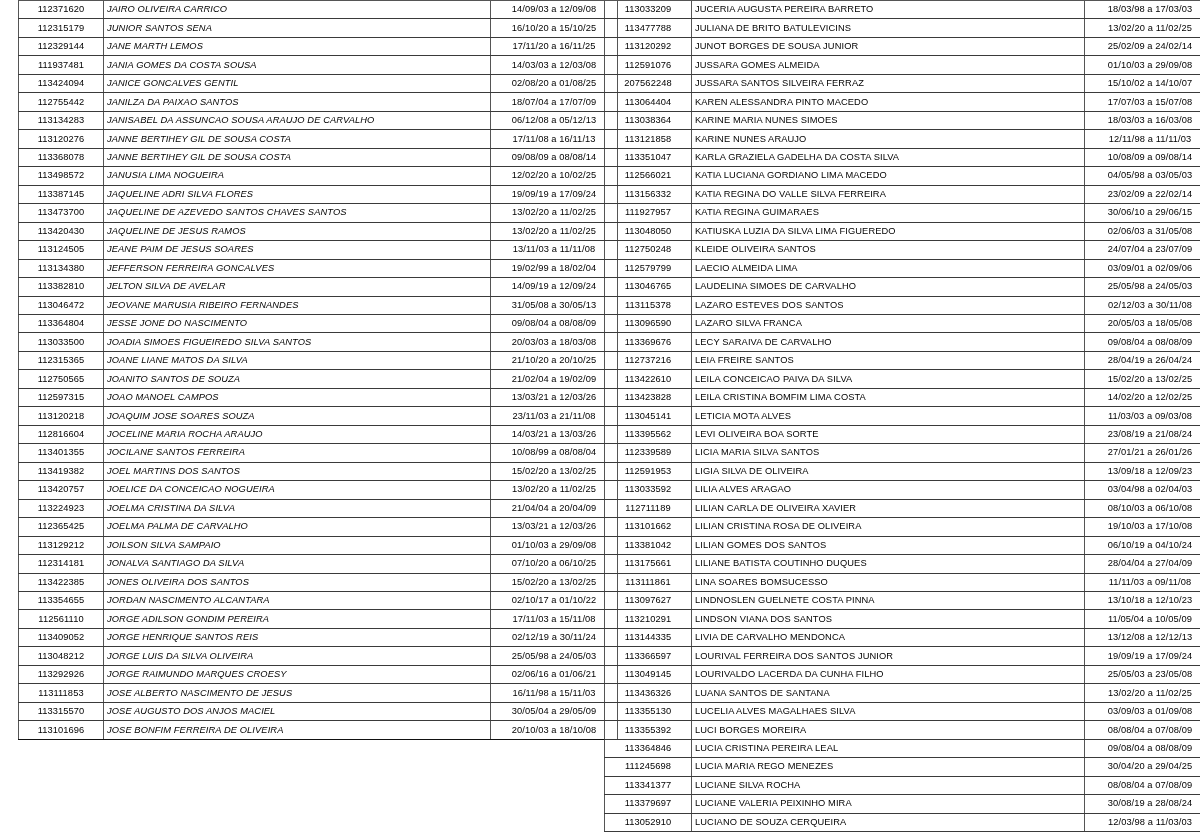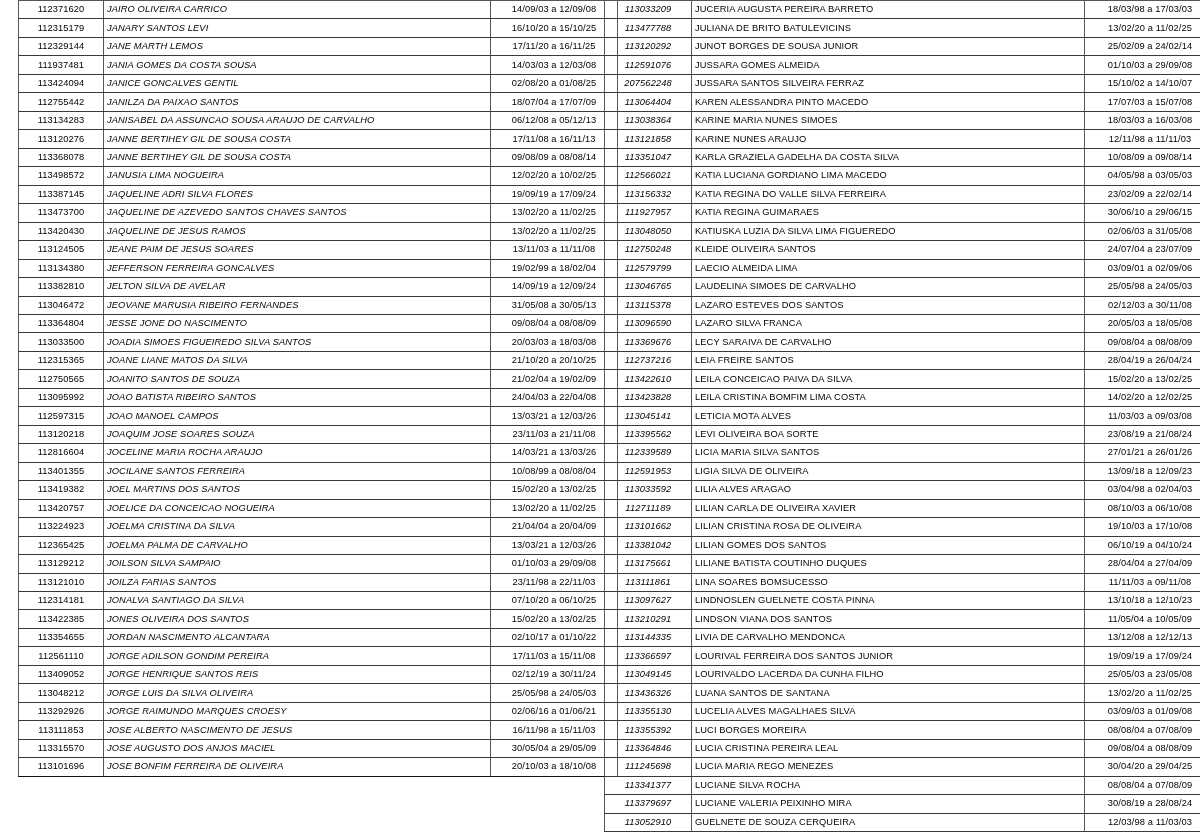--- a/index.html
+++ b/index.html
@@ -69,21 +69,21 @@
     text-align: left;
     padding-left: 8px;
   }
   td.cell-period {
     width: 120px;
     text-align: center;
     font-size: 9.2px;
     padding-right: 6px;
   }
   .col-left td.cell-name { width: 380px; font-style: italic; }
-  .col-right td.cell-id { width: 80px; font-style: italic; }
+  .col-right td.cell-id { width: 80px; }
   .col-right td.cell-name { width: 386px; }
   .col-right td.cell-period { width: 124px; }
 
   
   table.listing tr:last-child td {
     border-bottom: 1.4px solid #111111;
   }
 </style>
 </head>
 <body>
@@ -93,21 +93,21 @@
   <div class="column left">
     <table class="listing col-left">
       <tbody>
           <tr>
             <td class="cell-id">112371620</td>
             <td class="cell-name">JAIRO OLIVEIRA CARRICO</td>
             <td class="cell-period">14/09/03 a  12/09/08</td>
           </tr>
           <tr>
             <td class="cell-id">112315179</td>
-            <td class="cell-name">JANARY SANTOS LEVI</td>
+            <td class="cell-name">JUNIOR SANTOS SENA</td>
             <td class="cell-period">16/10/20 a  15/10/25</td>
           </tr>
           <tr>
             <td class="cell-id">112329144</td>
             <td class="cell-name">JANE MARTH LEMOS</td>
             <td class="cell-period">17/11/20 a  16/11/25</td>
           </tr>
           <tr>
             <td class="cell-id">111937481</td>
             <td class="cell-name">JANIA GOMES DA COSTA SOUSA</td>
@@ -192,25 +192,20 @@
             <td class="cell-id">112315365</td>
             <td class="cell-name">JOANE LIANE MATOS DA SILVA</td>
             <td class="cell-period">21/10/20 a  20/10/25</td>
           </tr>
           <tr>
             <td class="cell-id">112750565</td>
             <td class="cell-name">JOANITO SANTOS DE SOUZA</td>
             <td class="cell-period">21/02/04 a  19/02/09</td>
           </tr>
           <tr>
-            <td class="cell-id">113095992</td>
-            <td class="cell-name">JOAO BATISTA RIBEIRO SANTOS</td>
-            <td class="cell-period">24/04/03 a  22/04/08</td>
-          </tr>
-          <tr>
             <td class="cell-id">112597315</td>
             <td class="cell-name">JOAO MANOEL CAMPOS</td>
             <td class="cell-period">13/03/21 a  12/03/26</td>
           </tr>
           <tr>
             <td class="cell-id">113120218</td>
             <td class="cell-name">JOAQUIM JOSE SOARES SOUZA</td>
             <td class="cell-period">23/11/03 a  21/11/08</td>
           </tr>
           <tr>
@@ -240,25 +235,20 @@
           </tr>
           <tr>
             <td class="cell-id">112365425</td>
             <td class="cell-name">JOELMA PALMA DE CARVALHO</td>
             <td class="cell-period">13/03/21 a  12/03/26</td>
           </tr>
           <tr>
             <td class="cell-id">113129212</td>
             <td class="cell-name">JOILSON SILVA SAMPAIO</td>
             <td class="cell-period">01/10/03 a  29/09/08</td>
-          </tr>
-          <tr>
-            <td class="cell-id">113121010</td>
-            <td class="cell-name">JOILZA FARIAS SANTOS</td>
-            <td class="cell-period">23/11/98 a  22/11/03</td>
           </tr>
           <tr>
             <td class="cell-id">112314181</td>
             <td class="cell-name">JONALVA SANTIAGO DA SILVA</td>
             <td class="cell-period">07/10/20 a  06/10/25</td>
           </tr>
           <tr>
             <td class="cell-id">113422385</td>
             <td class="cell-name">JONES OLIVEIRA DOS SANTOS</td>
             <td class="cell-period">15/02/20 a  13/02/25</td>
@@ -525,21 +515,21 @@
             <td class="cell-name">LUCIANE SILVA ROCHA</td>
             <td class="cell-period">08/08/04 a  07/08/09</td>
           </tr>
           <tr>
             <td class="cell-id">113379697</td>
             <td class="cell-name">LUCIANE VALERIA PEIXINHO MIRA</td>
             <td class="cell-period">30/08/19 a  28/08/24</td>
           </tr>
           <tr>
             <td class="cell-id">113052910</td>
-            <td class="cell-name">GUELNETE DE SOUZA CERQUEIRA</td>
+            <td class="cell-name">LUCIANO DE SOUZA CERQUEIRA</td>
             <td class="cell-period">12/03/98 a  11/03/03</td>
           </tr>
           <tr>
             <td class="cell-id">113461444</td>
             <td class="cell-name">LUCIANO DIAS DE ANDRADE</td>
             <td class="cell-period">14/02/20 a  12/02/25</td>
           </tr>
         </tbody>
     </table>
   </div>

